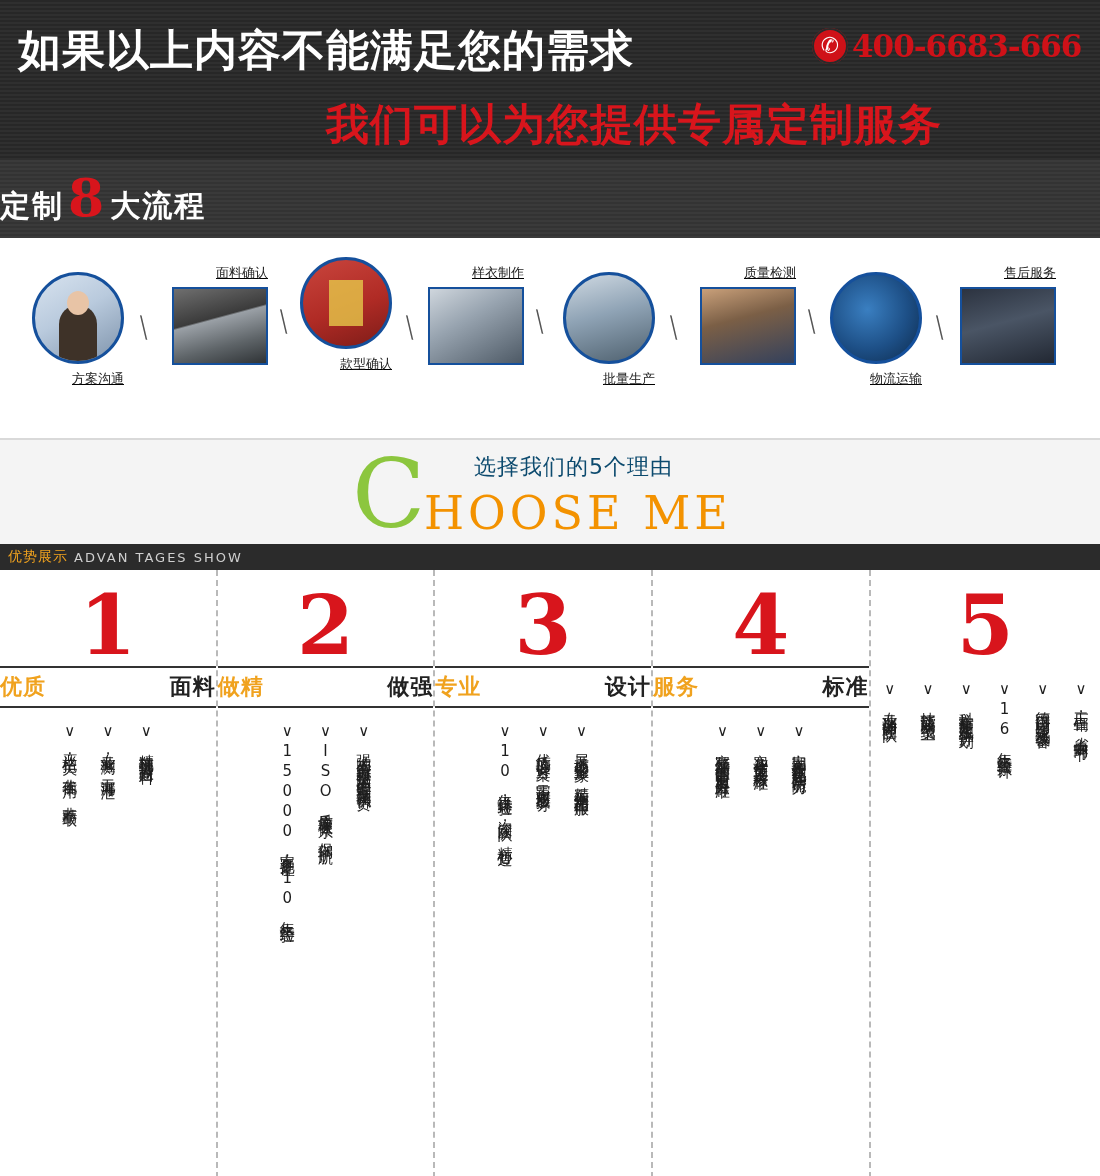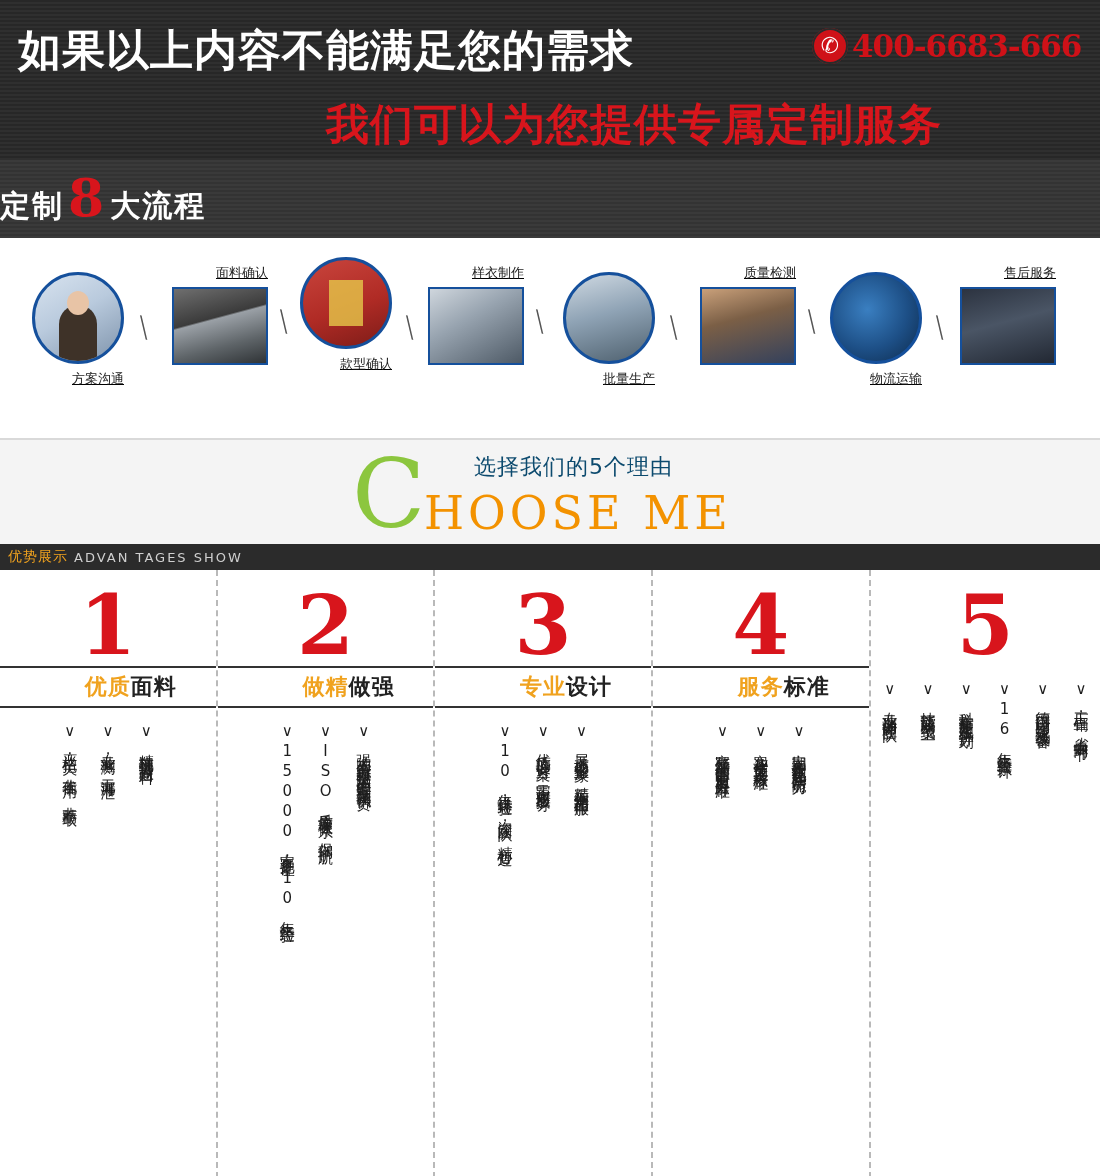--- a/index.html
+++ b/index.html
@@ -255,25 +255,24 @@
     padding-top: 14px;
     height: 96px;
     box-sizing: border-box;
   }
   .col-head {
     border-top: 2px solid #333;
     border-bottom: 2px solid #333;
     height: 38px;
     display: flex;
     align-items: center;
-    justify-content: center;
+    justify-content: space-between;
     font-size: 22px;
     font-weight: bold;
     letter-spacing: 1px;
-    padding-left: 46px;
   }
   .head-a { color: #f0a21e; }
   .head-b { color: #222222; }
 
   .col-body {
     display: flex;
     flex-direction: row-reverse;
     justify-content: center;
     align-items: flex-start;
     padding-top: 14px;

